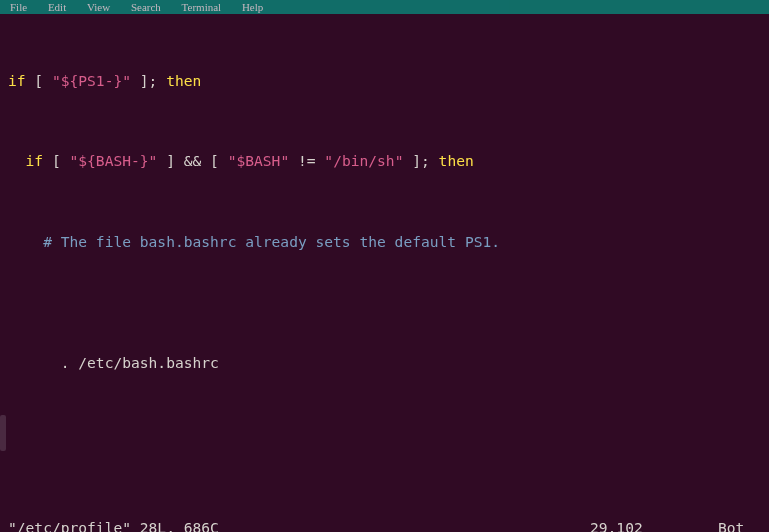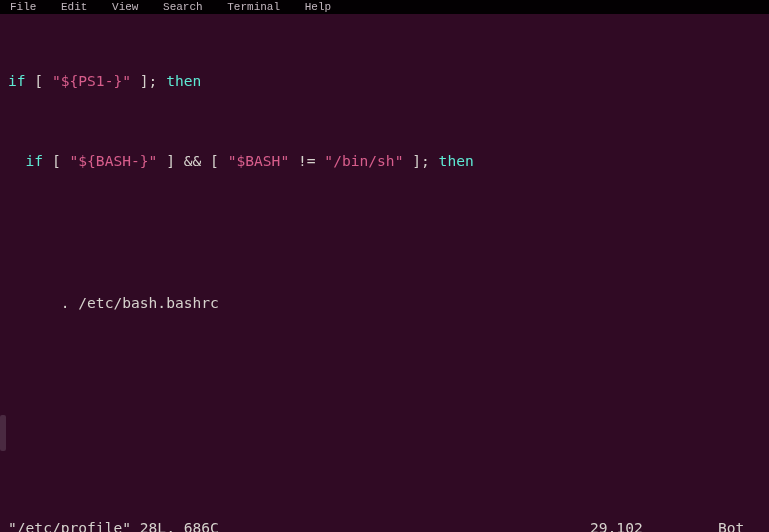--- a/index.html
+++ b/index.html
@@ -19,23 +19,23 @@
     height: 532px;
     background: #300a24;
     overflow: hidden;
   }
   
   .menubar {
     position: absolute;
     top: 0; left: 0;
     width: 769px;
     height: 14px;
-    background: #000000;
+    background: #0f766e;
     color: #d8d0d4;
-    font-family: Liberation Mono, monospace;
+    font-family: Liberation Serif, serif;
     font-size: 11px;
     line-height: 14px;
     white-space: nowrap;
     overflow: hidden;
     opacity: 0.92;
   }
   .menubar .mi {
     display: inline-block;
     padding: 0 9px 0 0;
     margin-left: 9px;
@@ -52,21 +52,21 @@
     height: 512px;
     font-family: "DejaVu Sans Mono", monospace;
     font-size: 14.6px;
     line-height: 20.2px;
     color: #cfcfc2;
     white-space: pre;
   }
   .line { height: 20.2px; padding-left: 8px; }
 
   
-  .kw      { color: #5eead4; }       
+  .kw      { color: #fde047; }       
   .plain   { color: #d6d3cd; }
   .str     { color: #d85e8c; }
   .cmt     { color: #7a9ec2; }
 
   
   .statusbar {
     position: absolute;
     left: 0;
     bottom: 0;
     width: 769px;
@@ -106,20 +106,21 @@
     <span class="mi">Terminal</span>
     <span class="mi">Help</span>
   </div>
 
   <div class="term">
 
     <div class="line"><span class="kw">if</span><span class="plain"> [ </span><span class="str">"${PS1-}"</span><span class="plain"> ]; </span><span class="kw">then</span></div>
 
     <div class="line"><span class="plain">  </span><span class="kw">if</span><span class="plain"> [ </span><span class="str">"${BASH-}"</span><span class="plain"> ] &amp;&amp; [ </span><span class="str">"$BASH"</span><span class="plain"> != </span><span class="str">"/bin/sh"</span><span class="plain"> ]; </span><span class="kw">then</span></div>
 
+    <div class="line"><span class="cmt">    # The file bash.bashrc already sets the default PS1.</span></div>
 
 
 
     <div class="line"><span class="plain">      . /etc/bash.bashrc</span></div>
 
     
 
     
 
     

